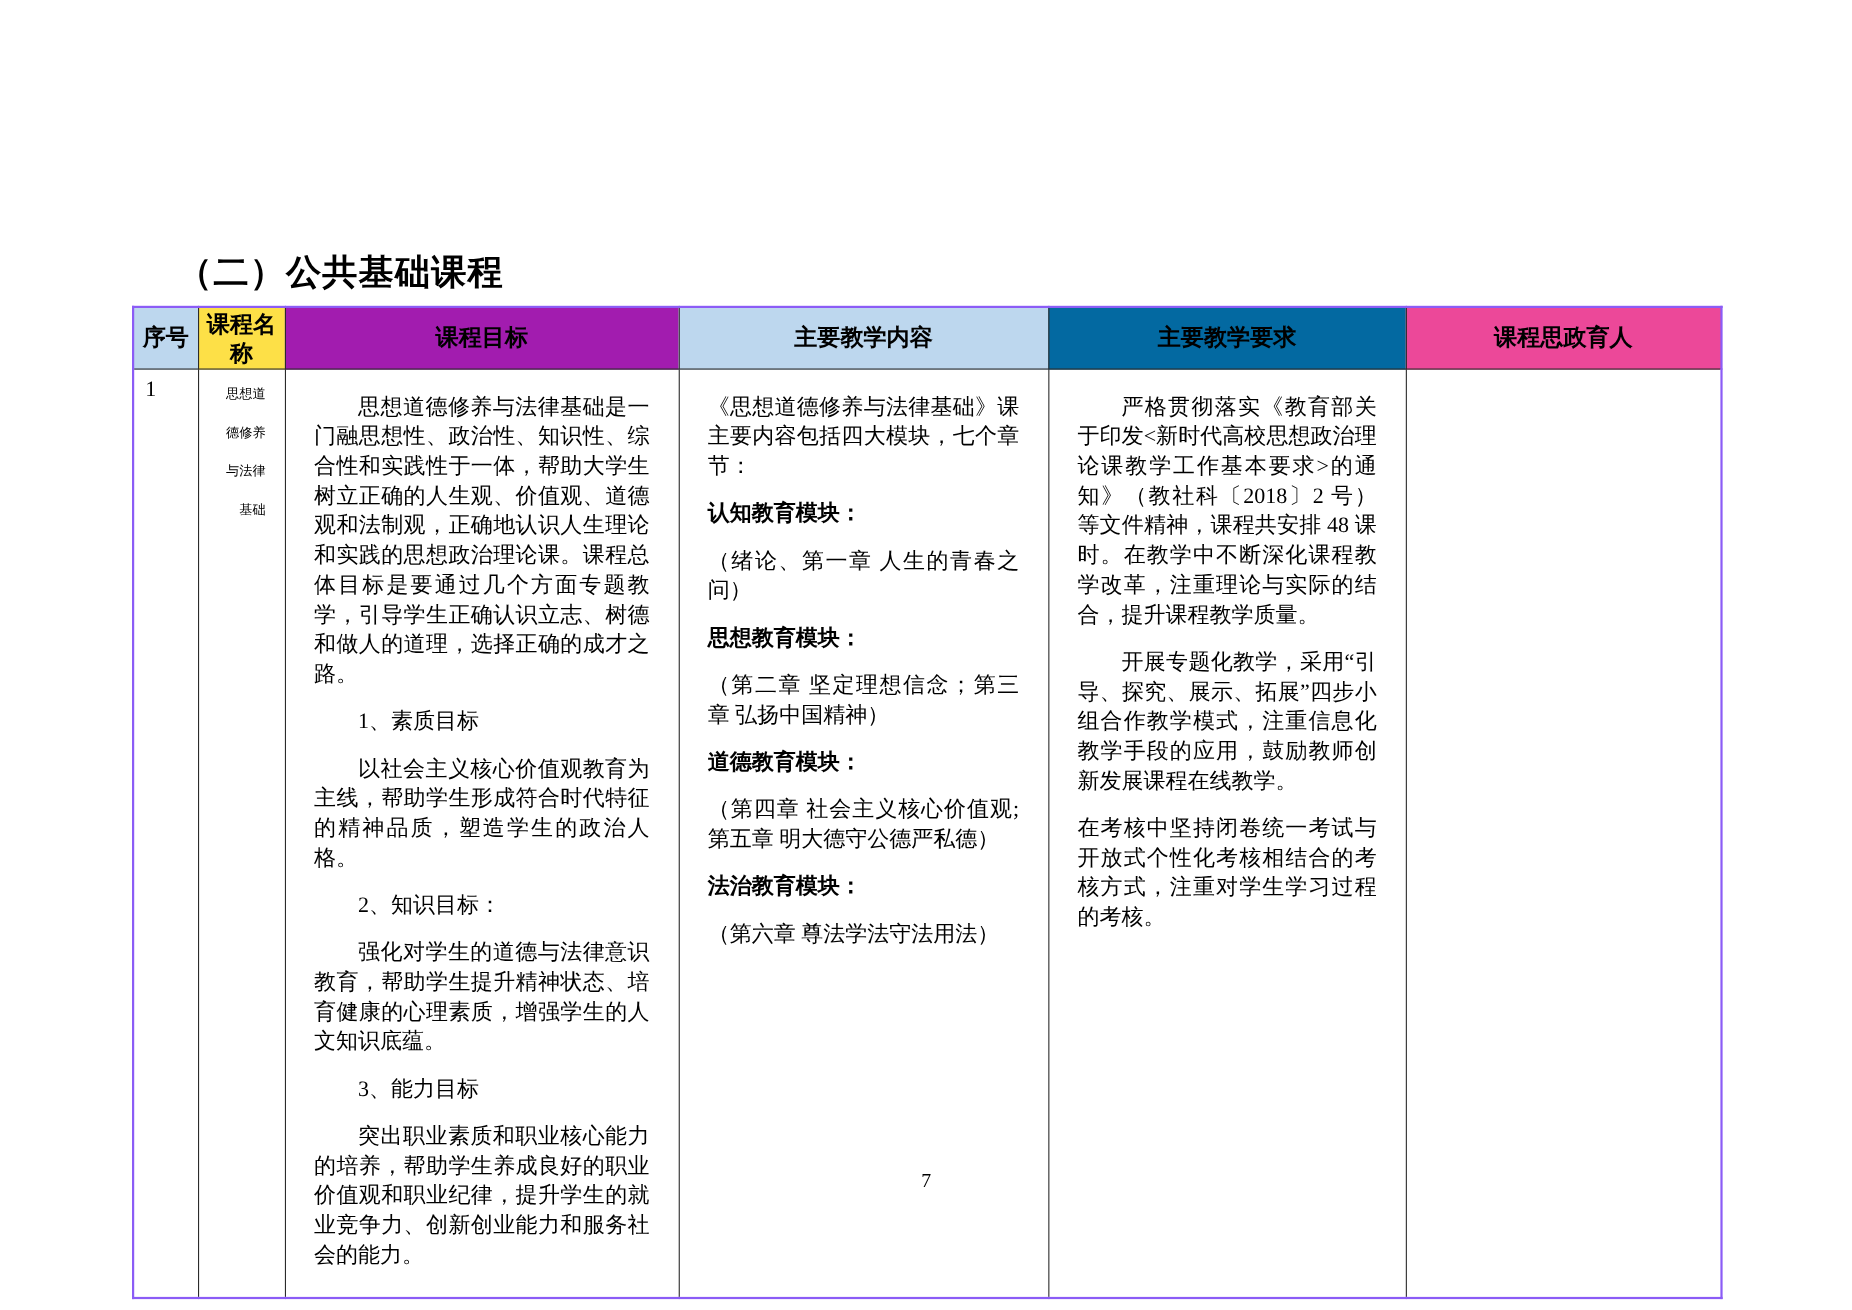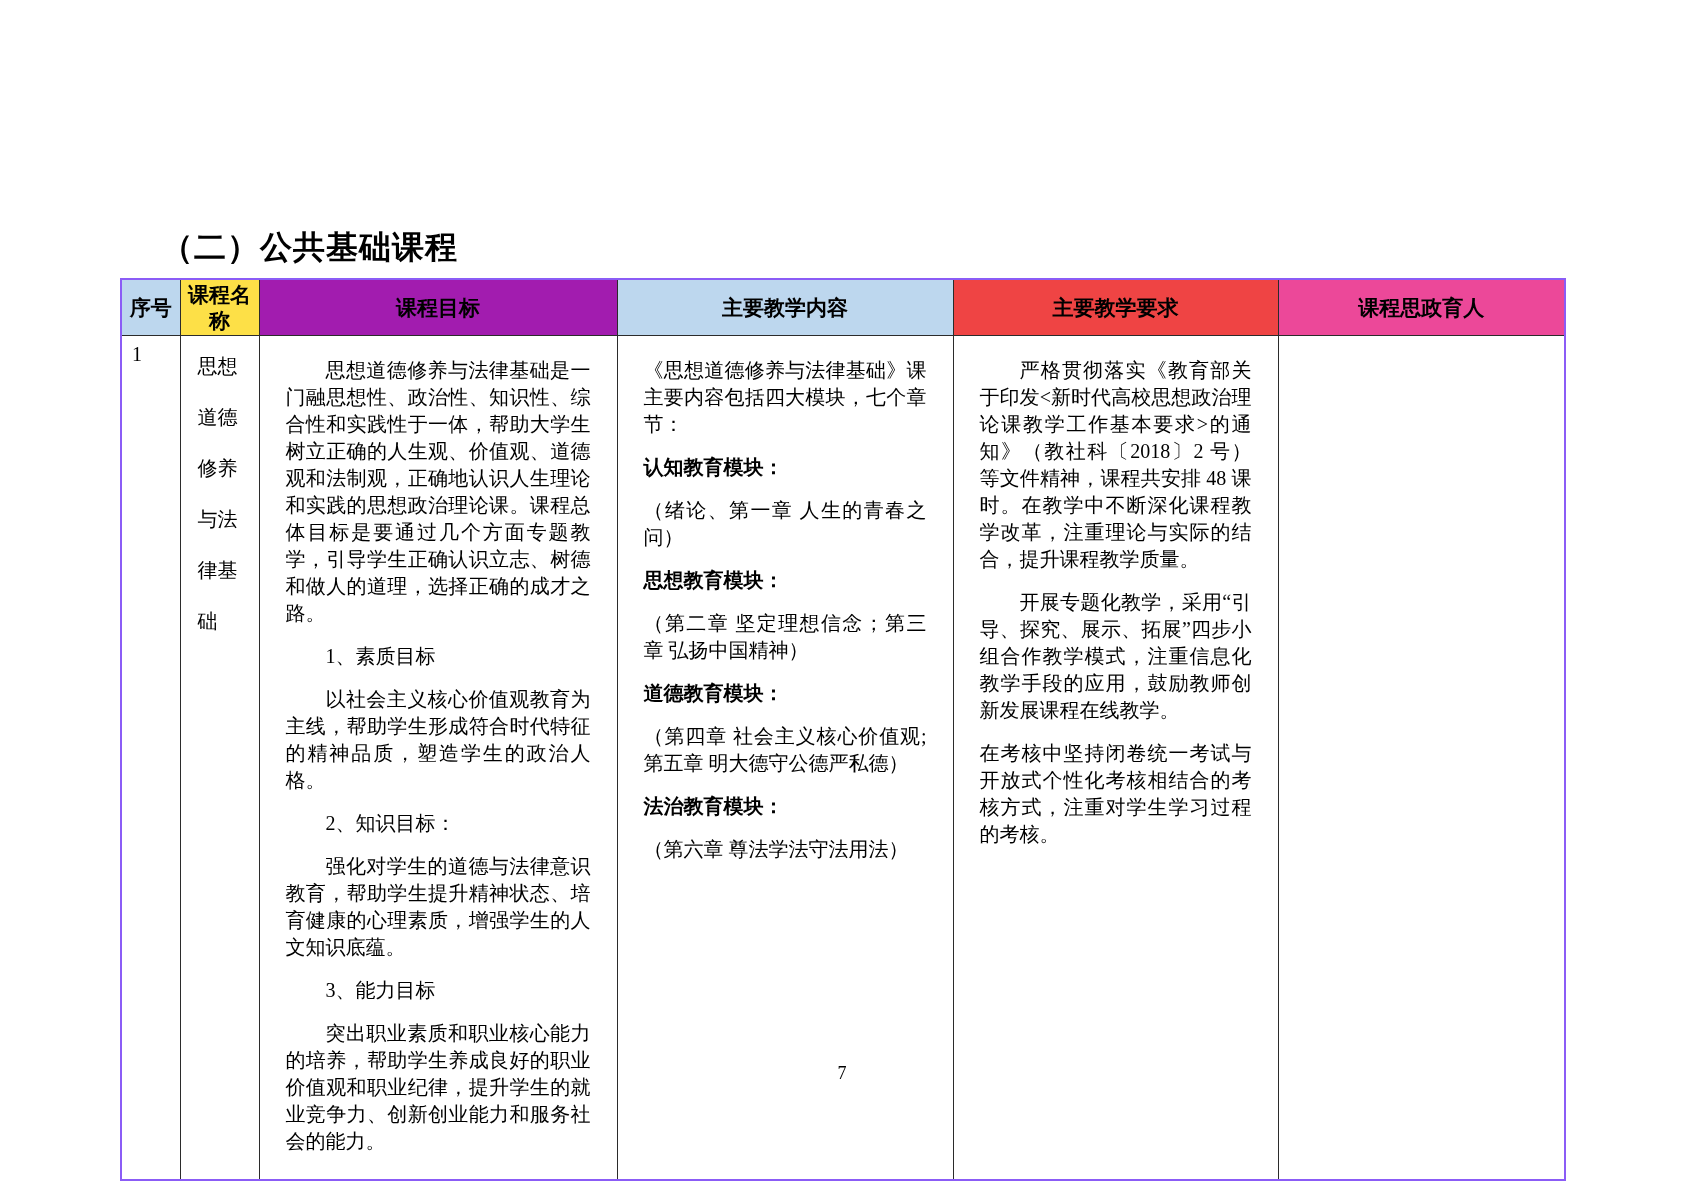--- a/index.html
+++ b/index.html
@@ -60,23 +60,23 @@
   }
   td.cell-name{
     text-align:center;
     vertical-align:middle;
     padding:0;
   }
   td.cell-name .vname{
     width:44px;
     margin:0 auto;
     word-break:break-all;
-    line-height:51px;
-    text-align:left;
-    font-size:20px;
+    line-height:35px;
+    text-align:right;
+    font-size:12px;
   }
   tbody tr{height:656px;}
   p{margin:16px;}
   p.pi{text-indent:2em;}
   p.pb{
     font-weight:700;
     font-family:Liberation Sans, sans-serif;
     text-align:left;
   }
   .pageno{
@@ -102,21 +102,21 @@
       <col style="width:336px">
       <col style="width:325px">
       <col style="width:287px">
     </colgroup>
     <thead>
       <tr>
         <th style="background: rgb(189, 215, 238);">序号</th>
         <th style="background: #fde047; font-family: Liberation Serif, serif;">课程名称</th>
         <th style="background: #a21caf;">课程目标</th>
         <th style="background: rgb(189, 215, 238); text-align: center;">主要教学内容</th>
-        <th style="background: #ef4444;">主要教学要求</th>
+        <th style="background: #0369a1;">主要教学要求</th>
         <th style="background: #ec4899;">课程思政育人</th>
       </tr>
     </thead>
     <tbody>
       <tr>
         <td class="cell-index">1</td>
         <td class="cell-name">
           <div class="vname">思想道德修养与法律基础</div>
         </td>
         <td>

